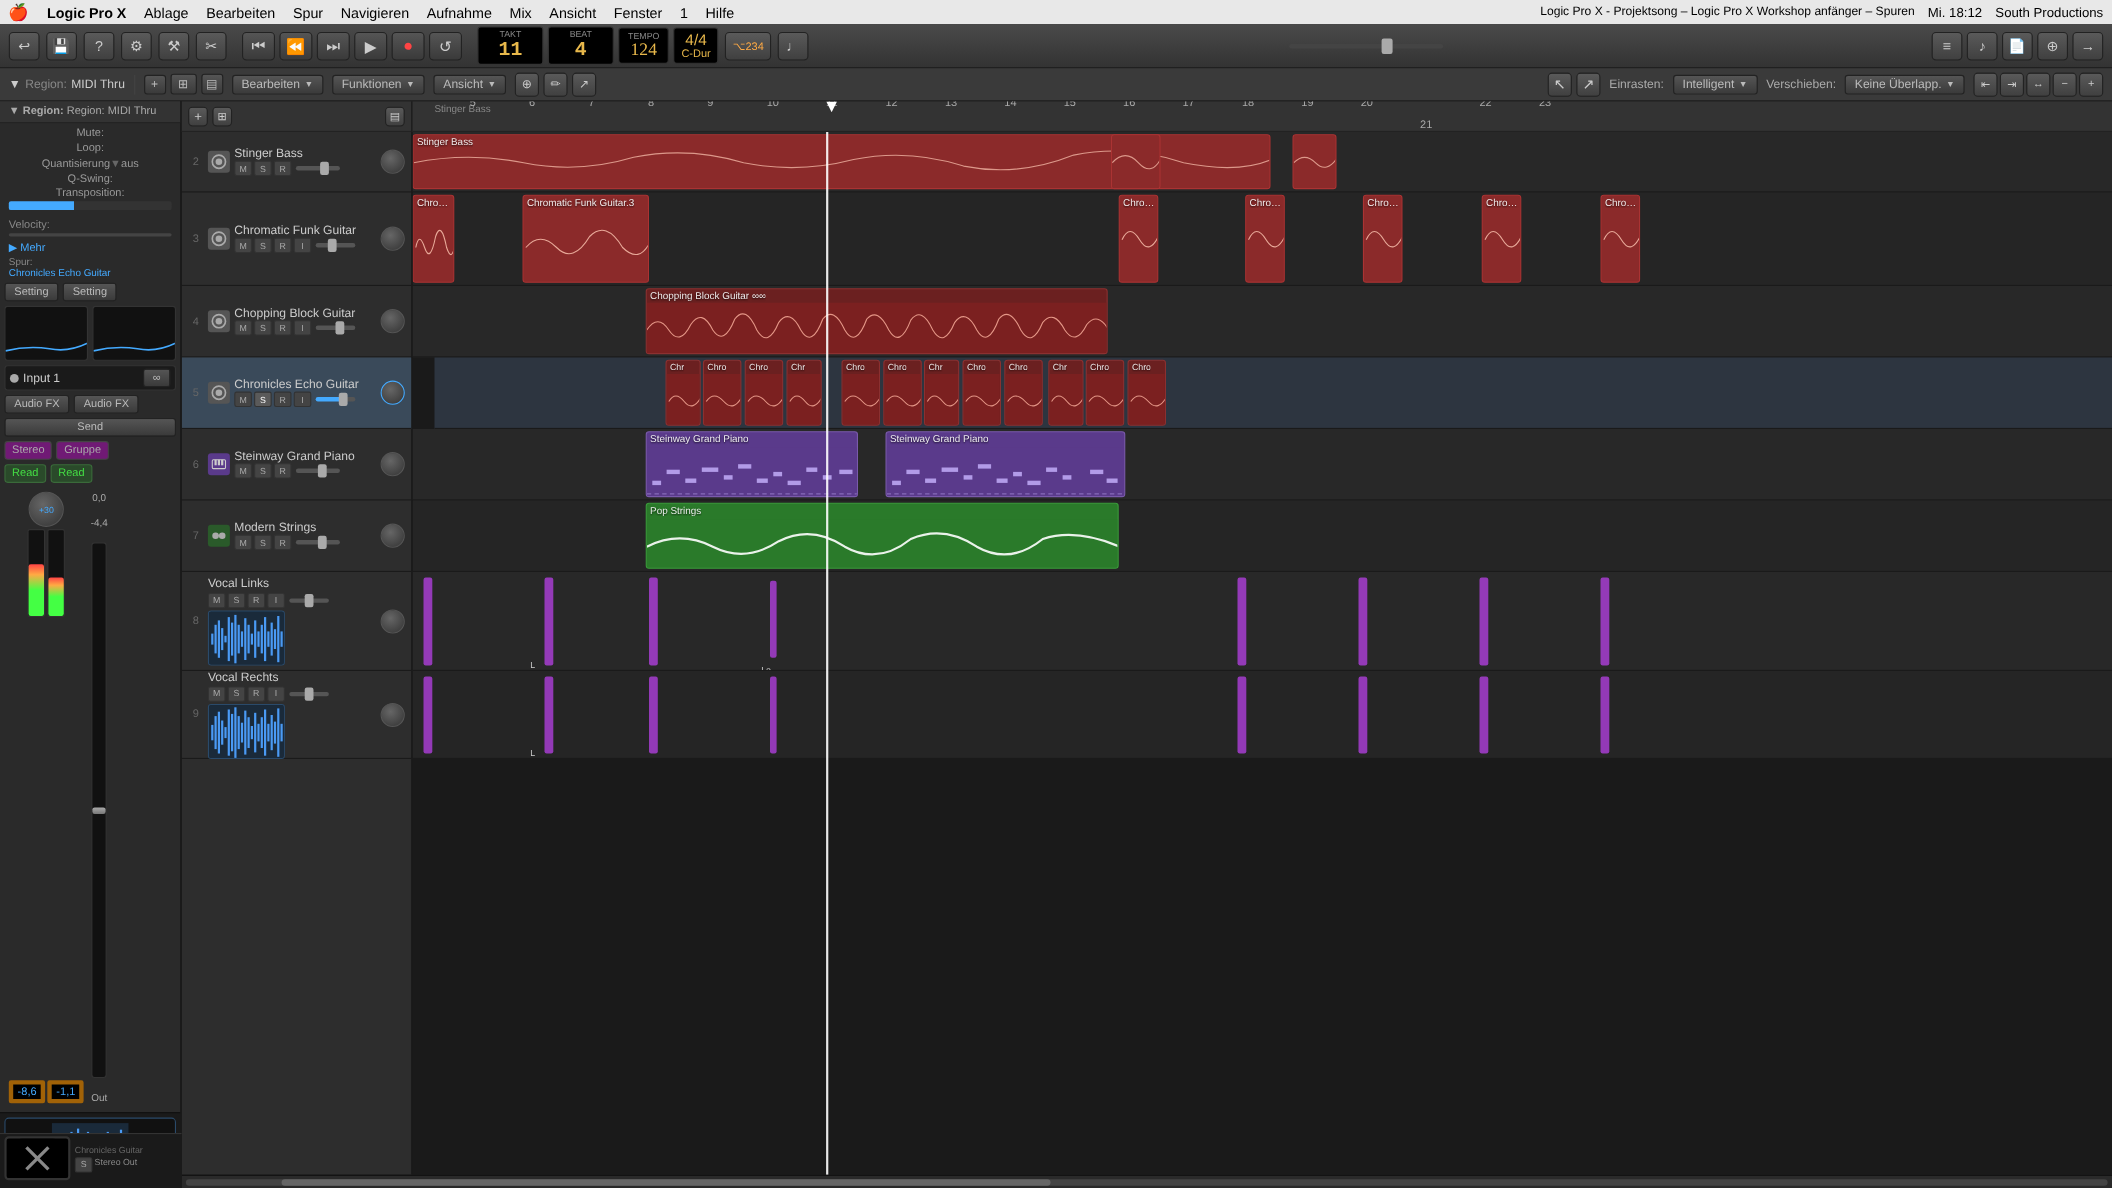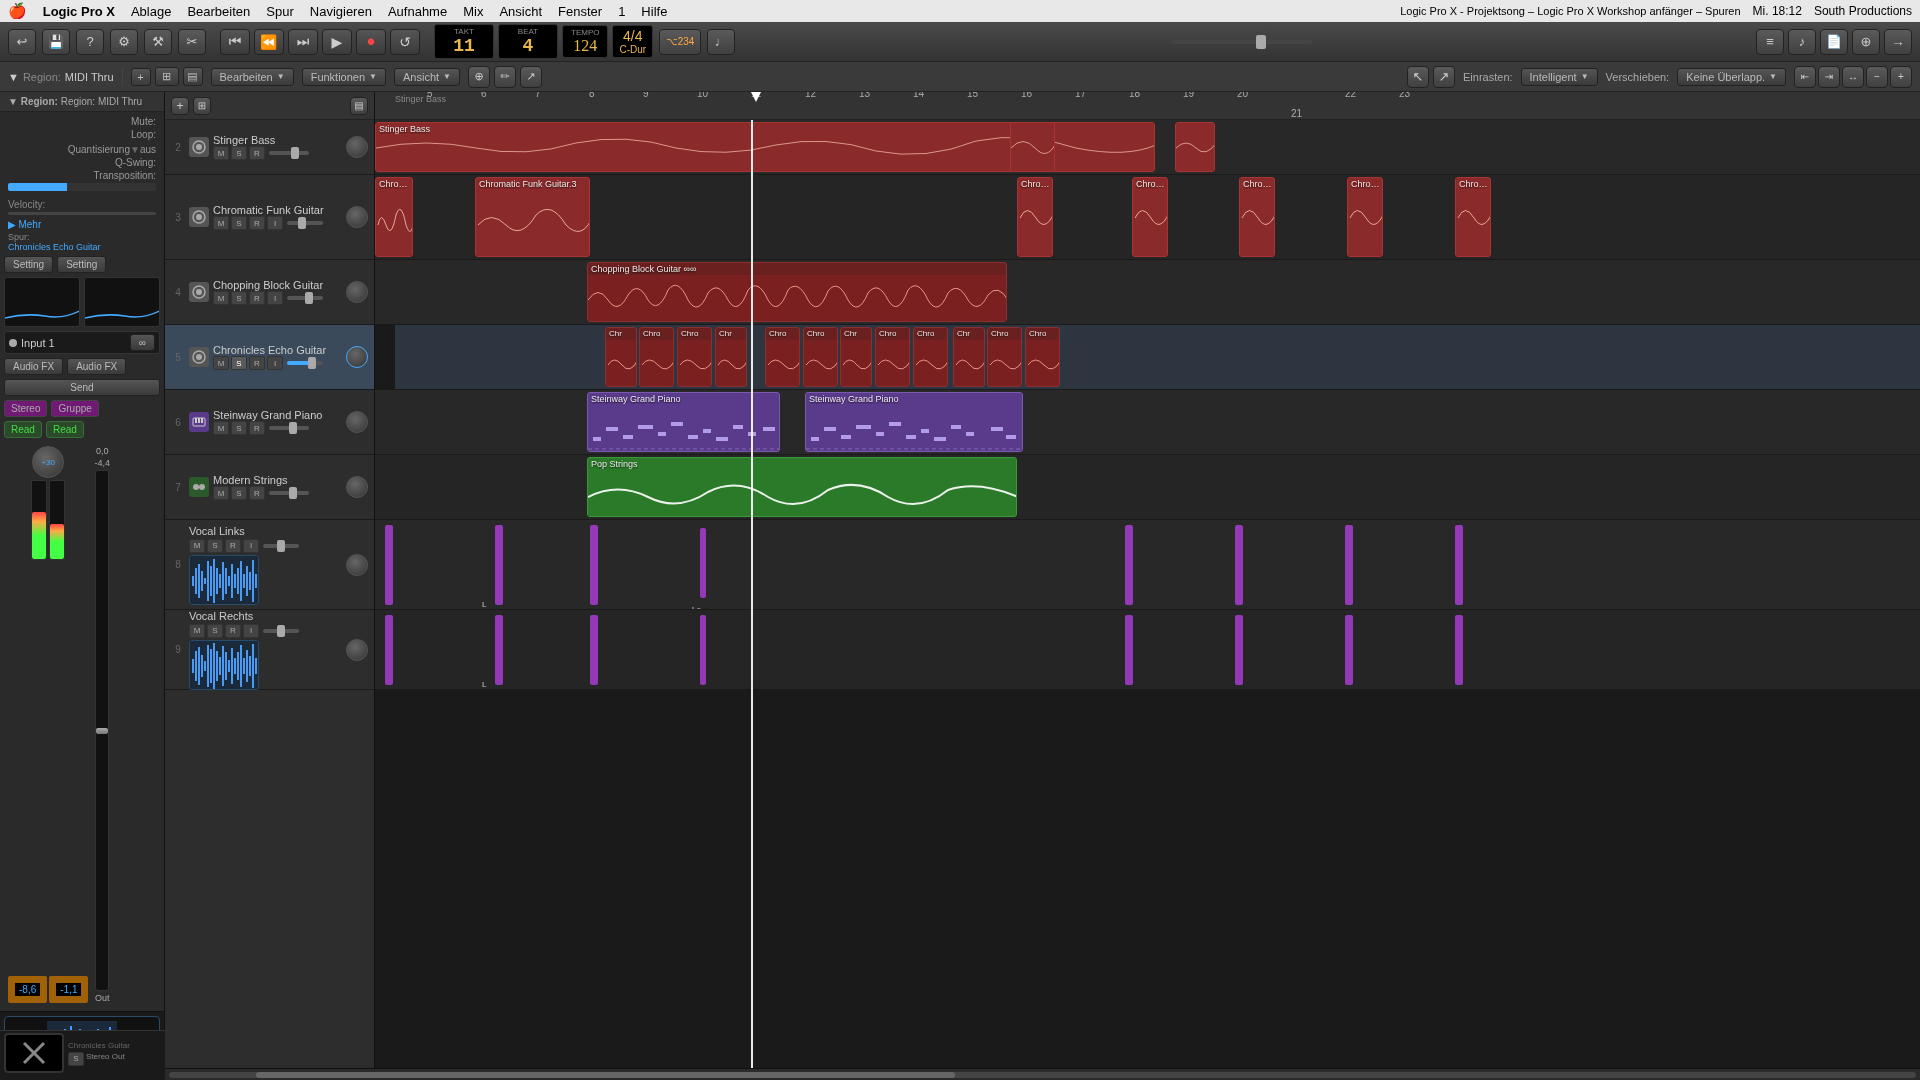--- a/index.html
+++ b/index.html
@@ -128,21 +128,21 @@
       color: #aaa;
     }
 
     .region-props {
       padding: 4px 8px;
       font-size: 10px;
       color: #999;
     }
     .region-props .prop-row {
       display: flex;
-      justify-content: flex-end;
+      justify-content: center;
       margin-bottom: 2px;
     }
 
     .channel-strip {
       flex: 1;
       padding: 4px;
       display: flex;
       flex-direction: column;
       gap: 4px;
     }
@@ -250,21 +250,21 @@
       padding: 2px 6px;
       cursor: pointer;
     }
 
     .level-display {
       display: flex;
       gap: 2px;
     }
     .level-val {
       background: #000;
-      border: 7px solid #a16207;
+      border: 4px solid #a16207;
       border-radius: 2px;
       padding: 1px 4px;
       font-size: 10px;
       color: #4af;
       min-width: 28px;
       text-align: center;
     }
 
     .track-row {
       border-bottom: 1px solid #1a1a1a;
@@ -697,21 +697,21 @@
             </div>
             <div class="meter-container" style="height:80px;">
               <div class="meter-fill" style="height:45%;"></div>
             </div>
           </div>
           <div class="level-display">
             <div class="level-val">-8,6</div>
             <div class="level-val">-1,1</div>
           </div>
         </div>
-        <div style="display:flex;flex-direction:column;align-items:center;gap:2px;">
+        <div style="display:flex;flex-direction:column;align-items:center;gap:13px;">
           <div style="font-size:9px;color:#aaa;">0,0</div>
           <div style="font-size:9px;color:#aaa;">-4,4</div>
           <div class="fader-track" style="height:80px;width:14px;">
             <div class="fader-knob"></div>
           </div>
           <div style="font-size:9px;color:#aaa;">Out</div>
         </div>
       </div>
     </div>
 

